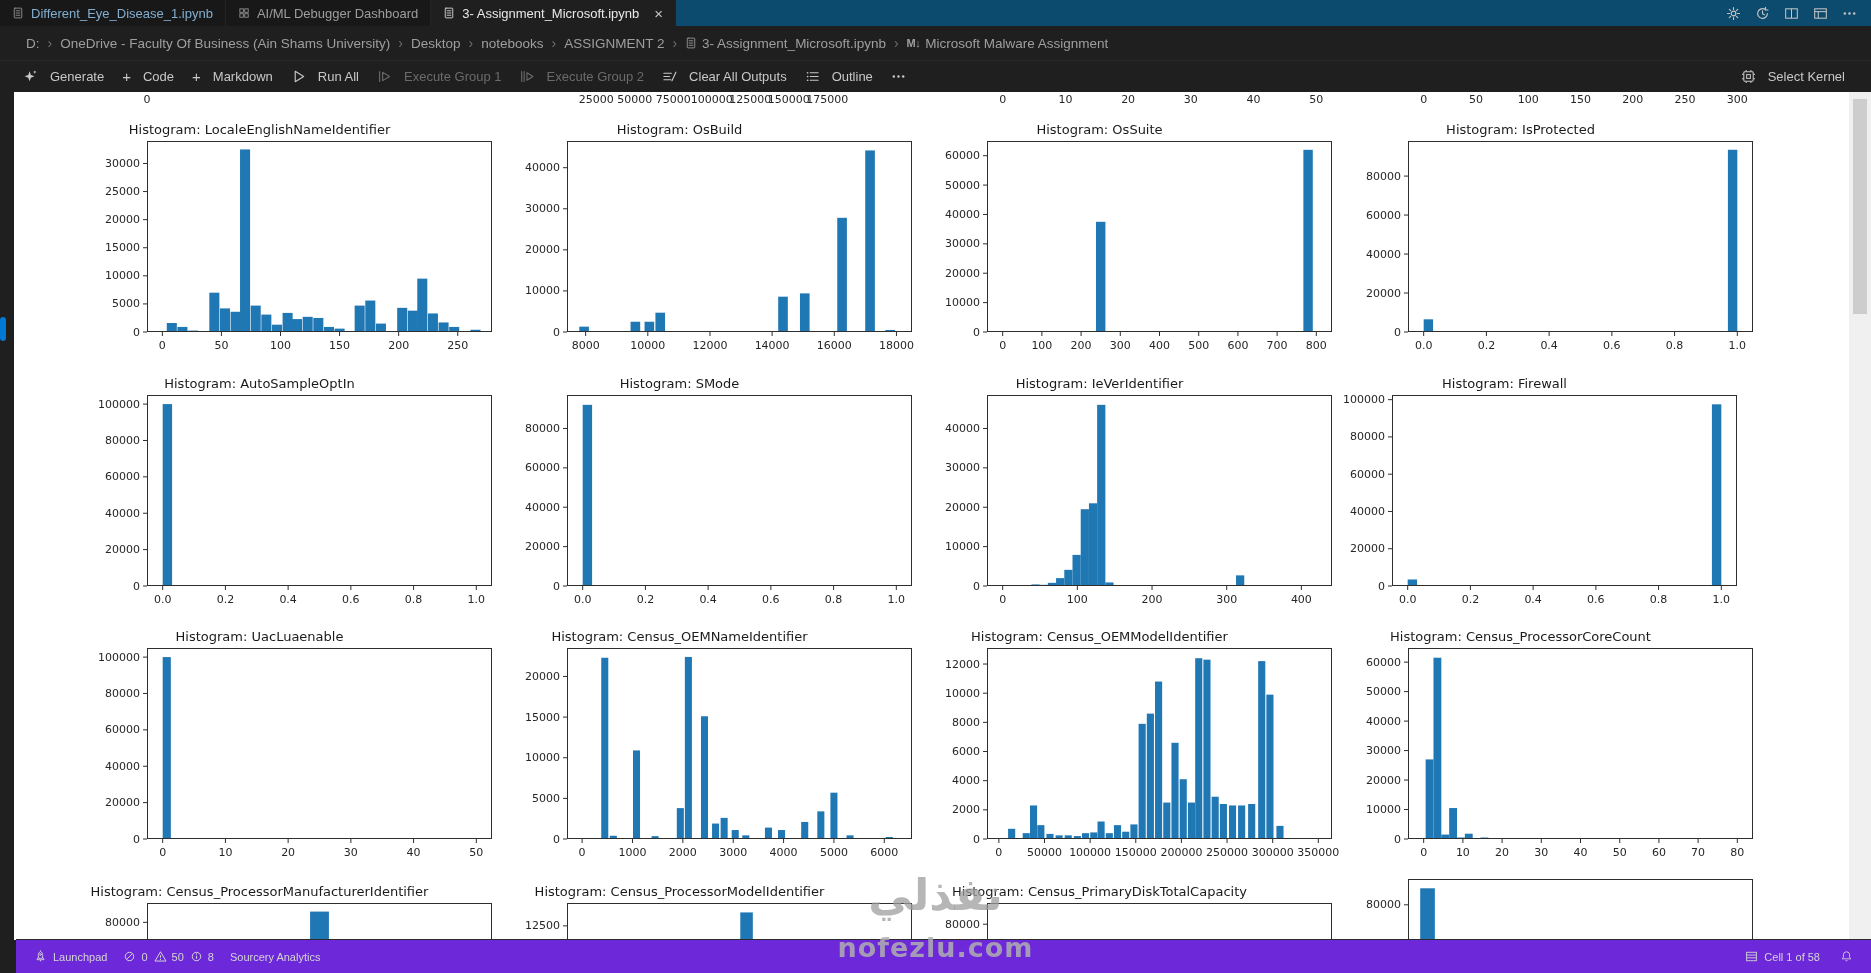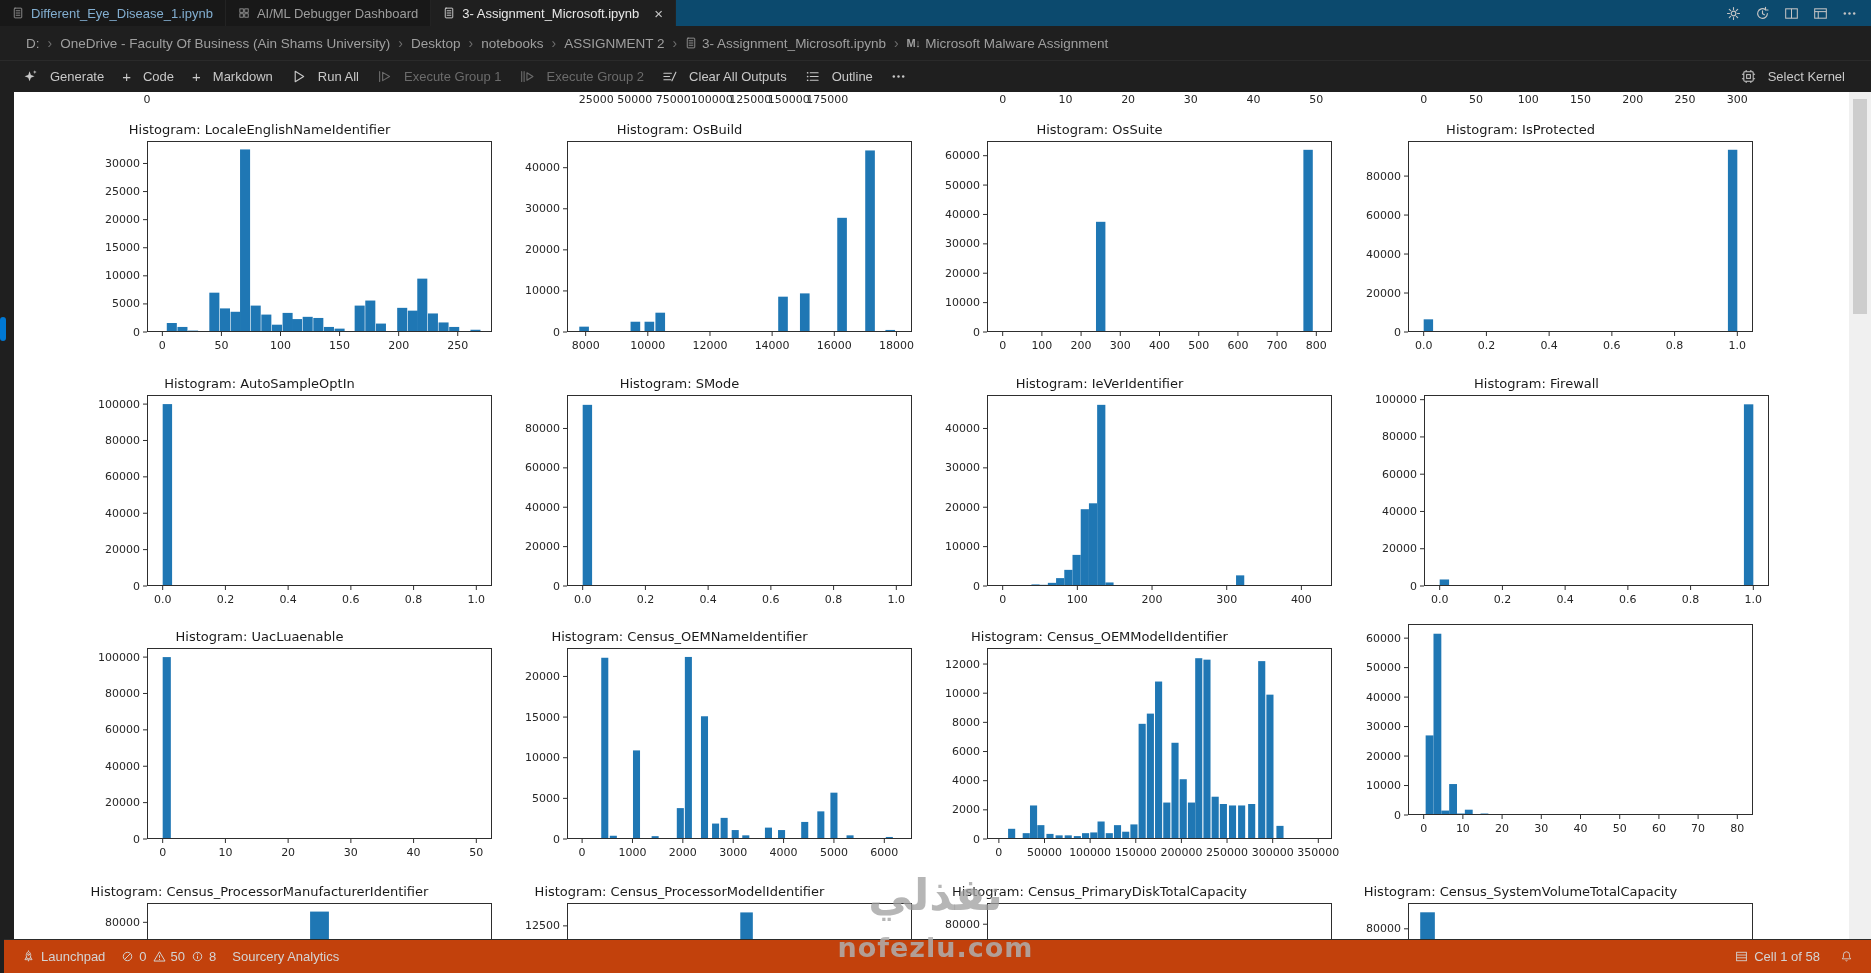--- a/index.html
+++ b/index.html
@@ -54,22 +54,22 @@
   .vscroll{position:absolute;right:0;top:0;bottom:0;width:22px;background:#f0f0f0;cursor:pointer}
   .vscroll .thumb{position:absolute;left:4px;right:4px;top:8px;height:215px;background:#cdcdcd}
 
   
   .watermark{position:absolute;left:0;right:0;top:872px;text-align:center;z-index:60;pointer-events:none;
     font-family:"DejaVu Sans",sans-serif}
   .wm1{font-size:44px;font-weight:bold;line-height:1.05;color:rgba(158,158,158,0.75)}
   .wm2{font-size:27px;font-weight:bold;margin-top:14px;color:rgba(175,175,175,0.85);letter-spacing:1px}
 
   
-  .statusbar{position:absolute;left:4px;right:0;bottom:0;height:33px;background:#c2410c;border-top:1px solid #2b2b2b;
-    display:flex;align-items:center;font-size:13px;color:#d4d4d4;padding:0 10px;z-index:40}
+  .statusbar{position:absolute;left:16px;right:0;bottom:0;height:33px;background:#6d28d9;border-top:1px solid #2b2b2b;
+    display:flex;align-items:center;font-size:11px;color:#d4d4d4;padding:0 10px;z-index:40}
   .sitem{display:flex;align-items:center;gap:6px;padding:0 8px;height:100%;cursor:pointer;white-space:nowrap}
   .sgroup{display:flex;align-items:center;gap:5px}
   .sb-right{margin-left:auto;display:flex;align-items:center;gap:4px}
 </style>
 </head>
 <body>
 
 <svg style="position:absolute;width:0;height:0" aria-hidden="true">
   <defs>
     <symbol id="i-notebook" viewBox="0 0 16 16" fill="none" stroke="currentColor" stroke-width="1.1" stroke-linecap="round">
@@ -539,21 +539,21 @@
             <text x="53" y="194.5" text-anchor="end" class="tick">0</text>
             <line x1="56" y1="151.61855670103094" x2="60" y2="151.61855670103094" stroke="#2e2e2e" stroke-width="1"></line>
             <text x="53" y="155.11855670103094" text-anchor="end" class="tick">10000</text>
             <line x1="56" y1="112.23711340206187" x2="60" y2="112.23711340206187" stroke="#2e2e2e" stroke-width="1"></line>
             <text x="53" y="115.73711340206187" text-anchor="end" class="tick">20000</text>
             <line x1="56" y1="72.85567010309278" x2="60" y2="72.85567010309278" stroke="#2e2e2e" stroke-width="1"></line>
             <text x="53" y="76.35567010309278" text-anchor="end" class="tick">30000</text>
             <line x1="56" y1="33.47422680412373" x2="60" y2="33.47422680412373" stroke="#2e2e2e" stroke-width="1"></line>
             <text x="53" y="36.97422680412373" text-anchor="end" class="tick">40000</text>
           </svg></div>
-        <div class="chart-cell" style="left: 1364px; top: 280px;"><div class="chart-title">Histogram: Firewall</div><svg width="420" height="222">
+        <div class="chart-cell" style="left: 1332px; top: 280px;"><div class="chart-title">Histogram: Firewall</div><svg width="420" height="222">
             <rect x="75.68181818181819" y="184.4780487804878" width="9.409090909090908" height="6.521951219512204" fill="#1f77b4"></rect>
             <rect x="379.9090909090909" y="9.317073170731703" width="9.409090909090908" height="181.6829268292683" fill="#1f77b4"></rect>
             <rect x="60.5" y="0.5" width="344" height="190" fill="none" stroke="#2e2e2e" stroke-width="1"></rect>
             <line x1="75.68181818181819" y1="191" x2="75.68181818181819" y2="195" stroke="#2e2e2e" stroke-width="1"></line>
             <text x="75.68181818181819" y="208" text-anchor="middle" class="tick">0.0</text>
             <line x1="138.4090909090909" y1="191" x2="138.4090909090909" y2="195" stroke="#2e2e2e" stroke-width="1"></line>
             <text x="138.4090909090909" y="208" text-anchor="middle" class="tick">0.2</text>
             <line x1="201.13636363636363" y1="191" x2="201.13636363636363" y2="195" stroke="#2e2e2e" stroke-width="1"></line>
             <text x="201.13636363636363" y="208" text-anchor="middle" class="tick">0.4</text>
             <line x1="263.8636363636364" y1="191" x2="263.8636363636364" y2="195" stroke="#2e2e2e" stroke-width="1"></line>
@@ -706,21 +706,21 @@
             <text x="53" y="136.1793893129771" text-anchor="end" class="tick">4000</text>
             <line x1="56" y1="103.51908396946565" x2="60" y2="103.51908396946565" stroke="#2e2e2e" stroke-width="1"></line>
             <text x="53" y="107.01908396946565" text-anchor="end" class="tick">6000</text>
             <line x1="56" y1="74.3587786259542" x2="60" y2="74.3587786259542" stroke="#2e2e2e" stroke-width="1"></line>
             <text x="53" y="77.8587786259542" text-anchor="end" class="tick">8000</text>
             <line x1="56" y1="45.198473282442734" x2="60" y2="45.198473282442734" stroke="#2e2e2e" stroke-width="1"></line>
             <text x="53" y="48.698473282442734" text-anchor="end" class="tick">10000</text>
             <line x1="56" y1="16.03816793893131" x2="60" y2="16.03816793893131" stroke="#2e2e2e" stroke-width="1"></line>
             <text x="53" y="19.53816793893131" text-anchor="end" class="tick">12000</text>
           </svg></div>
-        <div class="chart-cell" style="left: 1348px; top: 533px;"><svg width="420" height="222">
+        <div class="chart-cell" style="left: 1348px; top: 533px;"><div class="chart-title">Histogram: Census_ProcessorCoreCount</div><svg width="420" height="222">
             <rect x="77.64204545454545" y="111.41666666666666" width="7.840909090909091" height="79.58333333333334" fill="#1f77b4"></rect>
             <rect x="85.48295454545455" y="9.726851851851848" width="7.840909090909091" height="181.27314814814815" fill="#1f77b4"></rect>
             <rect x="93.32386363636364" y="186.5787037037037" width="7.840909090909091" height="4.421296296296305" fill="#1f77b4"></rect>
             <rect x="101.16477272727273" y="160.05092592592592" width="7.840909090909091" height="30.949074074074076" fill="#1f77b4"></rect>
             <rect x="109.00568181818183" y="189.52623456790124" width="7.840909090909091" height="1.4737654320987588" fill="#1f77b4"></rect>
             <rect x="116.84659090909092" y="185.69444444444446" width="7.840909090909091" height="5.305555555555543" fill="#1f77b4"></rect>
             <rect x="132.5284090909091" y="189.52623456790124" width="7.840909090909091" height="1.4737654320987588" fill="#1f77b4"></rect>
             <rect x="60.5" y="0.5" width="344" height="190" fill="none" stroke="#2e2e2e" stroke-width="1"></rect>
             <line x1="75.68181818181819" y1="191" x2="75.68181818181819" y2="195" stroke="#2e2e2e" stroke-width="1"></line>
             <text x="75.68181818181819" y="208" text-anchor="middle" class="tick">0</text>
@@ -791,21 +791,21 @@
             <text x="53" y="194.5" text-anchor="end" class="tick">0</text>
             <line x1="56" y1="148.55555555555554" x2="60" y2="148.55555555555554" stroke="#2e2e2e" stroke-width="1"></line>
             <text x="53" y="152.05555555555554" text-anchor="end" class="tick">20000</text>
             <line x1="56" y1="106.11111111111111" x2="60" y2="106.11111111111111" stroke="#2e2e2e" stroke-width="1"></line>
             <text x="53" y="109.61111111111111" text-anchor="end" class="tick">40000</text>
             <line x1="56" y1="63.66666666666667" x2="60" y2="63.66666666666667" stroke="#2e2e2e" stroke-width="1"></line>
             <text x="53" y="67.16666666666667" text-anchor="end" class="tick">60000</text>
             <line x1="56" y1="21.22222222222223" x2="60" y2="21.22222222222223" stroke="#2e2e2e" stroke-width="1"></line>
             <text x="53" y="24.72222222222223" text-anchor="end" class="tick">80000</text>
           </svg></div>
-        <div class="chart-cell" style="left: 1348px; top: 788px;"><div class="chart-title">Histogram: Census_SystemVolumeTotalCapacity</div><svg width="420" height="222">
+        <div class="chart-cell" style="left: 1348px; top: 788px;"><svg width="420" height="222">
             <rect x="72.20518867924528" y="9.29189189189188" width="14.646226415094338" height="181.70810810810812" fill="#1f77b4"></rect>
             <rect x="60.5" y="0.5" width="344" height="190" fill="none" stroke="#2e2e2e" stroke-width="1"></rect>
             <line x1="56" y1="191" x2="60" y2="191" stroke="#2e2e2e" stroke-width="1"></line>
             <text x="53" y="194.5" text-anchor="end" class="tick">0</text>
             <line x1="56" y1="149.7027027027027" x2="60" y2="149.7027027027027" stroke="#2e2e2e" stroke-width="1"></line>
             <text x="53" y="153.2027027027027" text-anchor="end" class="tick">20000</text>
             <line x1="56" y1="108.4054054054054" x2="60" y2="108.4054054054054" stroke="#2e2e2e" stroke-width="1"></line>
             <text x="53" y="111.9054054054054" text-anchor="end" class="tick">40000</text>
             <line x1="56" y1="67.1081081081081" x2="60" y2="67.1081081081081" stroke="#2e2e2e" stroke-width="1"></line>
             <text x="53" y="70.6081081081081" text-anchor="end" class="tick">60000</text>

